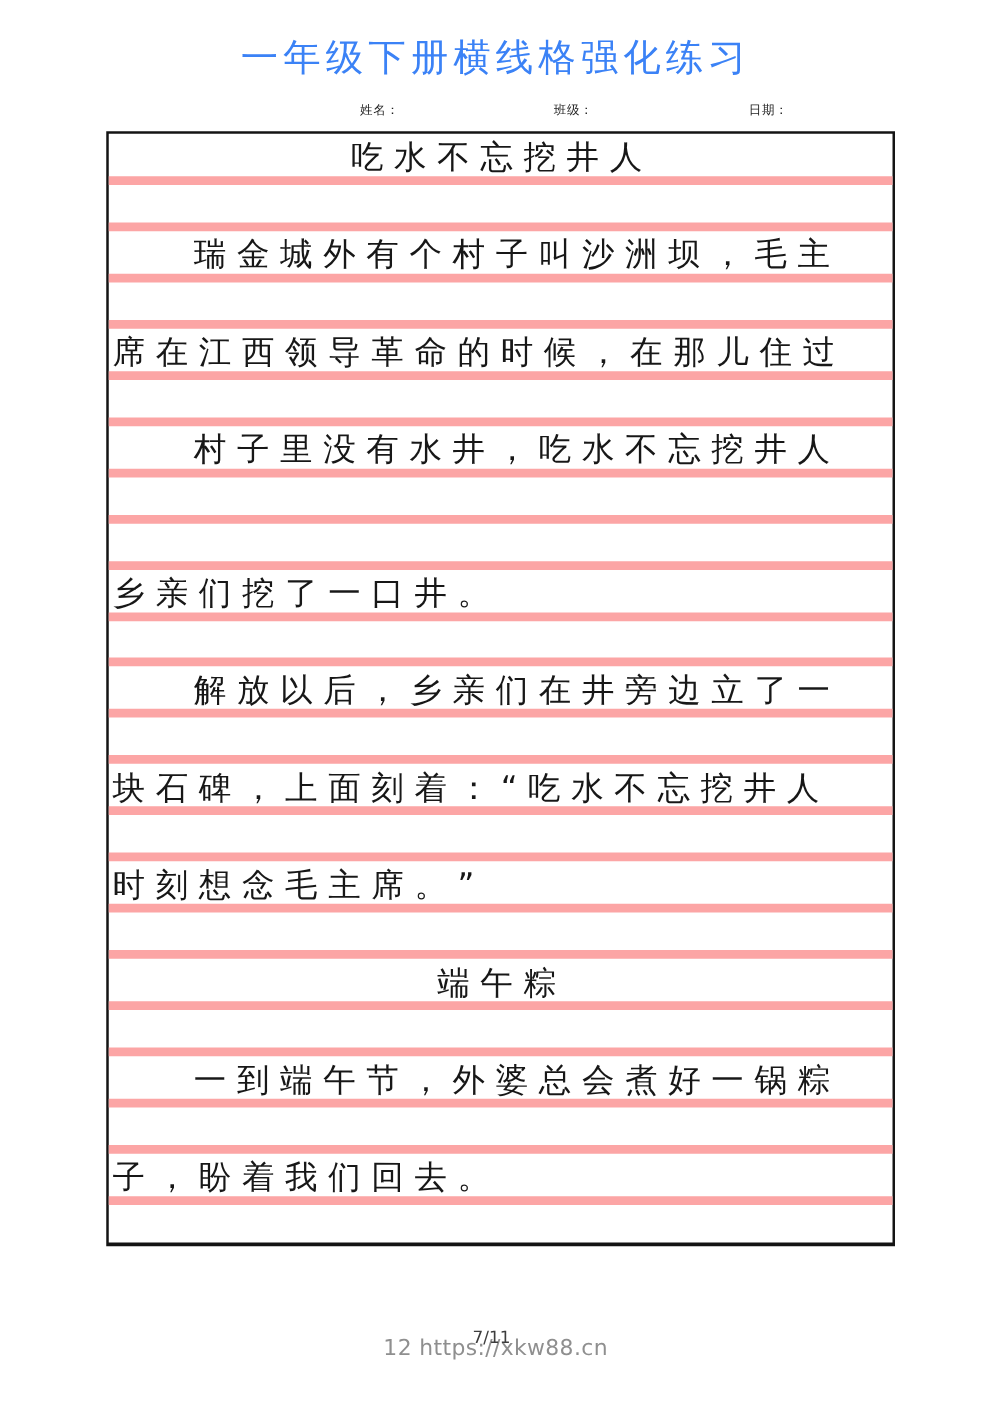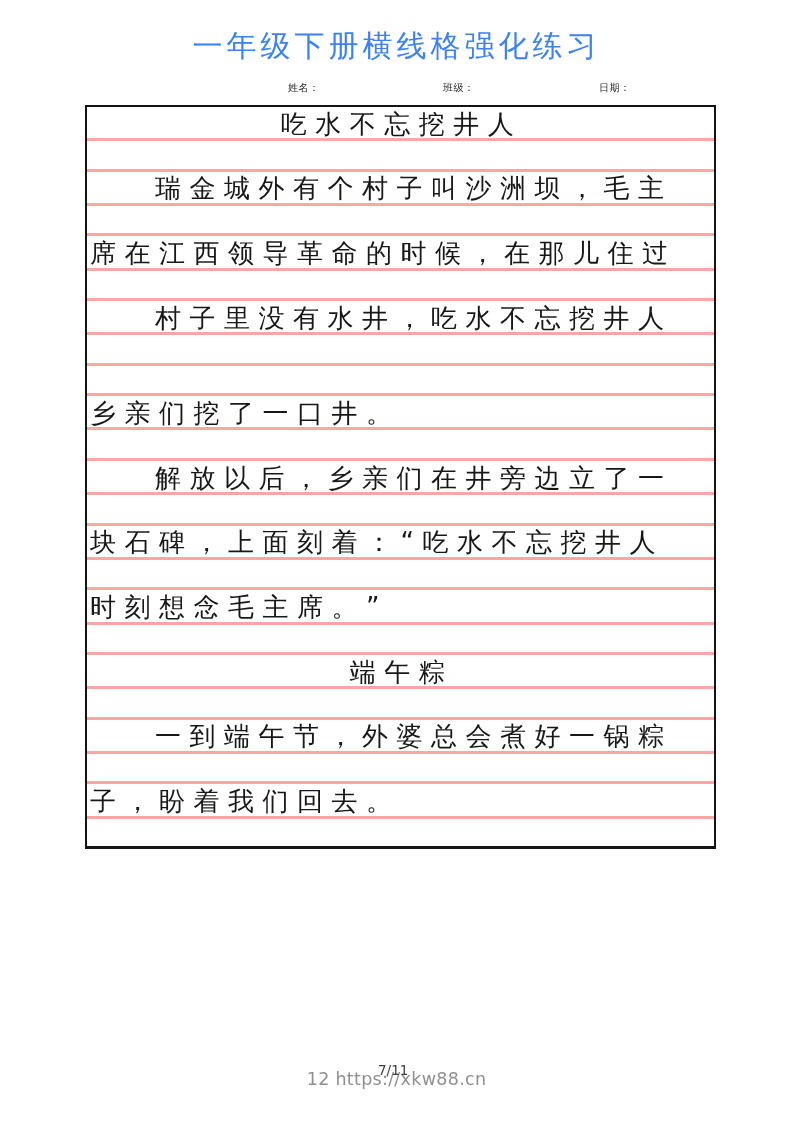--- a/index.html
+++ b/index.html
@@ -34,31 +34,31 @@
     white-space: nowrap;
   }
   .f-name  { left: 288px; }
   .f-class { left: 443px; font-family: Liberation Mono, monospace; }
   .f-date  { left: 599px; }
   .sheet {
     position: absolute;
     left: 85px;
     top: 105px;
     width: 631px;
-    height: 744px;
+    height: 892px;
     box-sizing: border-box;
     border: 2px solid #141414;
     border-bottom-width: 3px;
     display: flex;
     flex-direction: column;
     background: #ffffff;
   }
   .row {
     box-sizing: border-box;
-    border-top: 3px solid #fca5a5;
+    border-top: 7px solid #fca5a5;
     min-height: 0;
   }
   .row:first-child { border-top: none; }
   .row-text {
     flex: 110 0 0;
     display: flex;
     align-items: flex-end;
     font-size: 26px;
     line-height: 1.02;
     letter-spacing: 8.5px;

